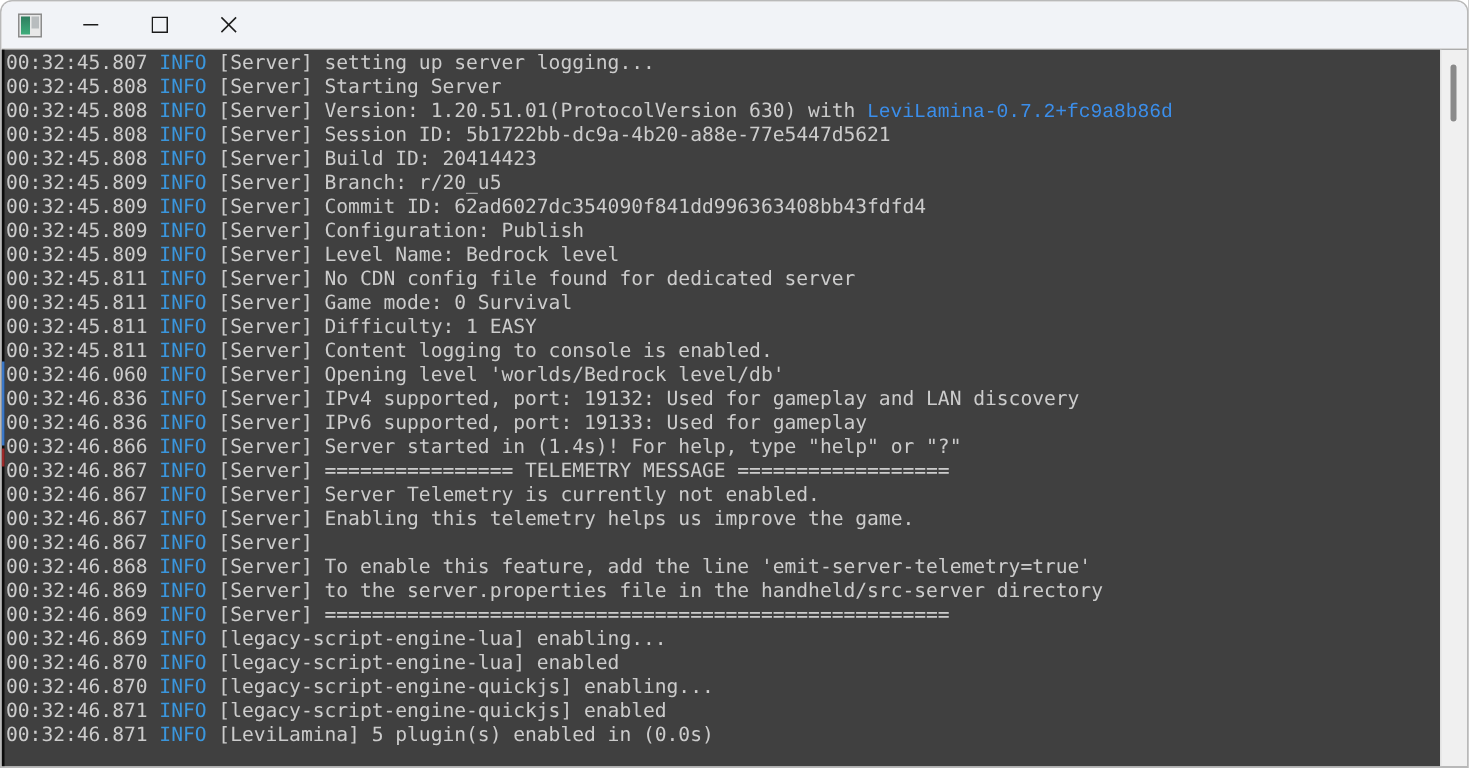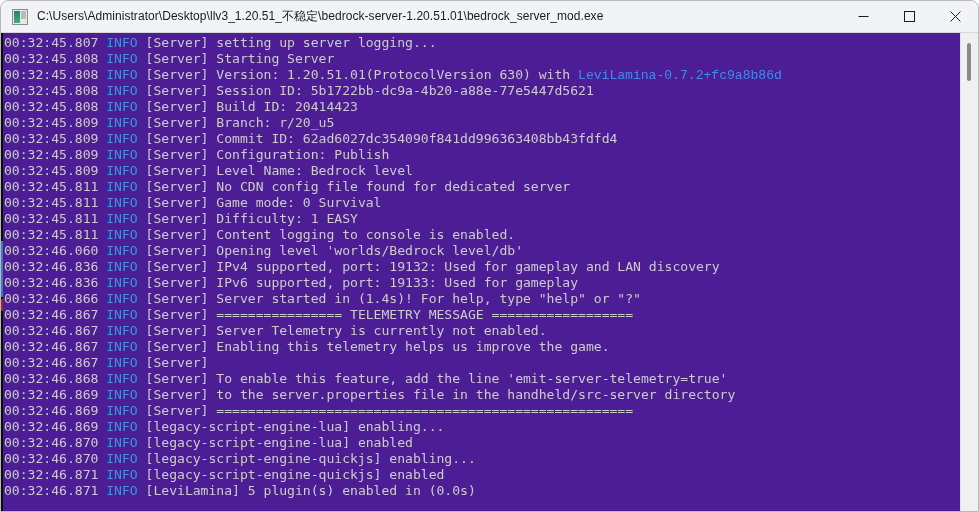--- a/index.html
+++ b/index.html
@@ -86,21 +86,21 @@
     justify-content: center;
     color: #1b1b1b;
   }
   .win-btn svg { display: block; }
   .win-btn.close-btn { border-top-right-radius: 7px; }
 
   
   .console-area {
     flex: 1 1 auto;
     display: flex;
-    background: #4c1d95;
+    background: #404040;
     position: relative;
     overflow: hidden;
   }
   .edge-strip {
     width: 2px;
     flex: 0 0 2px;
     background: #0c0c0c;
     position: relative;
   }
   .edge-strip .seg-blue {
@@ -149,21 +149,20 @@
     border-radius: 2px;
   }
 </style>
 </head>
 <body>
 
 <div class="window">
 
   <div class="titlebar">
     <div class="app-icon"></div>
-    <div class="title-text">C:\Users\Administrator\Desktop\llv3_1.20.51_不稳定\bedrock-server-1.20.51.01\bedrock_server_mod.exe</div>
     <div class="win-controls">
       <div class="win-btn">
         <svg width="11" height="11" viewBox="0 0 11 11" aria-hidden="true">
           <line x1="0.5" y1="5.5" x2="10.5" y2="5.5" stroke="#1b1b1b" stroke-width="1"></line>
         </svg>
       </div>
       <div class="win-btn">
         <svg width="11" height="11" viewBox="0 0 11 11" aria-hidden="true">
           <rect x="0.5" y="0.5" width="10" height="10" fill="none" stroke="#1b1b1b" stroke-width="1"></rect>
         </svg>

